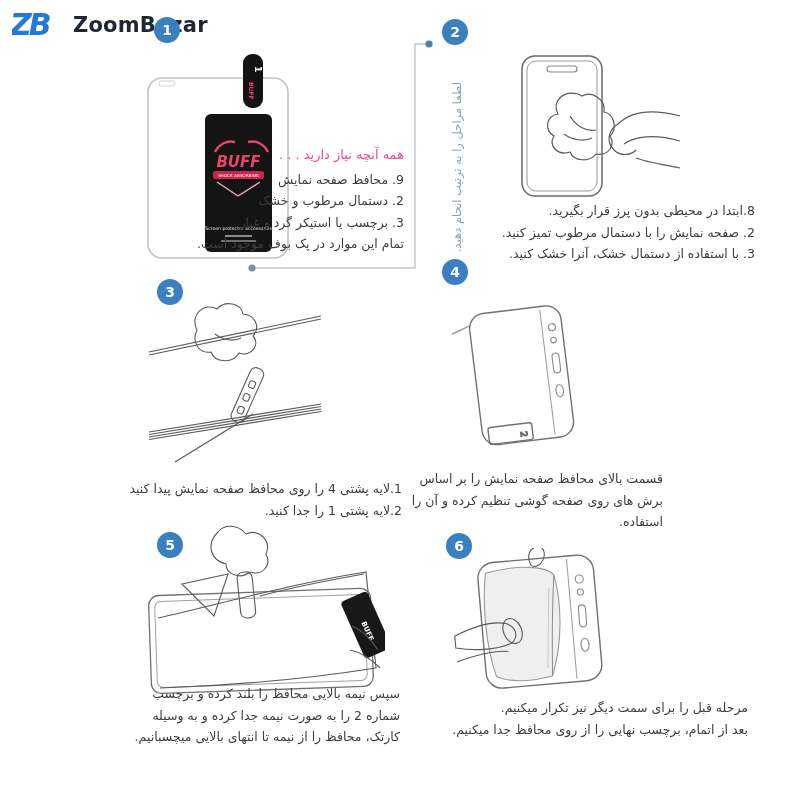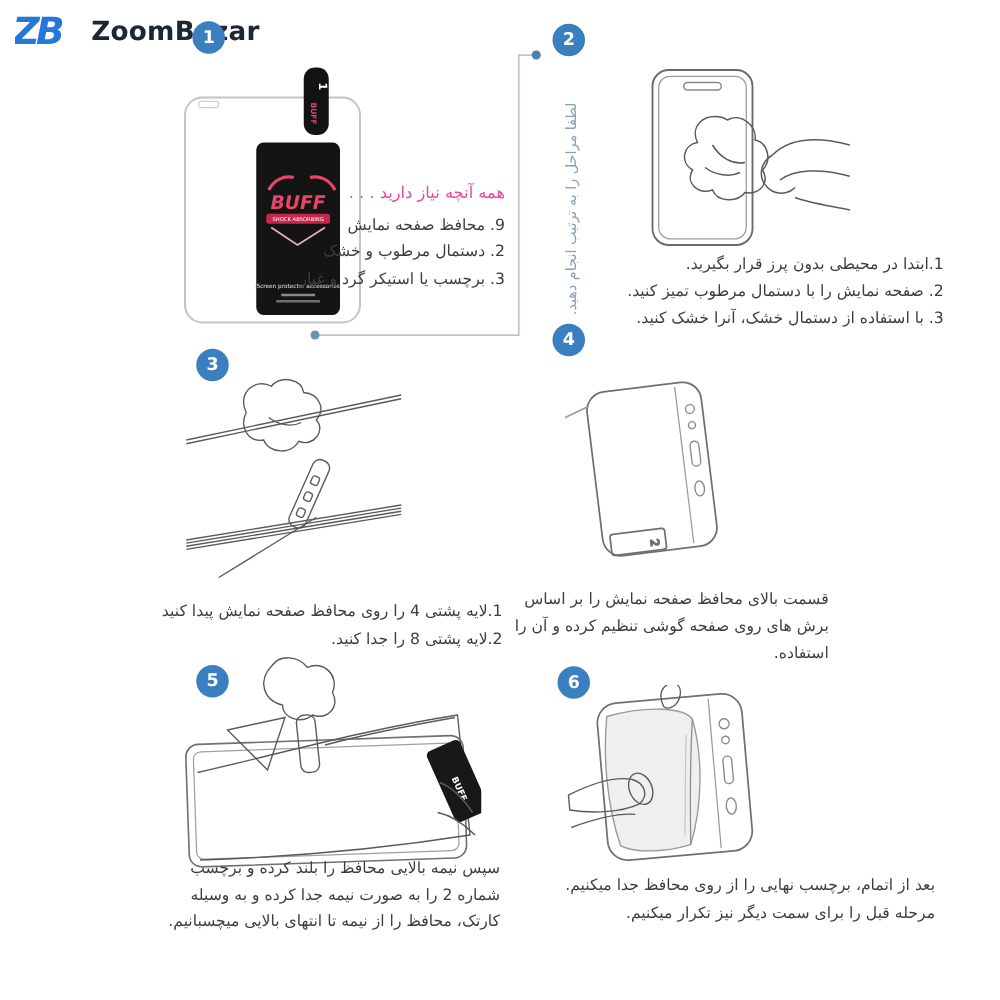--- a/index.html
+++ b/index.html
@@ -177,43 +177,44 @@
         <ellipse cx="60" cy="80" rx="9" ry="13" transform="rotate(-18 60 80)"></ellipse>
       </g>
     </g>
   </svg>
 
   <div class="cap" style="right:396px;top:144px">
     <div class="h">همه آنچه نیاز دارید . . .</div>
     <div>9. محافظ صفحه نمایش</div>
     <div>2. دستمال مرطوب و خشک</div>
     <div>3. برچسب یا استیکر گرد و غبار</div>
+    <div>تمام این موارد در پک بوف موجود است.</div>
   </div>
 
   <div class="cap" style="right:45px;top:200px">
-    <div>1.ابتدا در محیطی بدون پرز قرار بگیرید.</div>
+    <div>8.ابتدا در محیطی بدون پرز قرار بگیرید.</div>
     <div>2. صفحه نمایش را با دستمال مرطوب تمیز کنید.</div>
     <div>3. با استفاده از دستمال خشک، آنرا خشک کنید.</div>
   </div>
 
   <div class="cap" style="right:398px;top:478px">
     <div>1.لایه پشتی 4 را روی محافظ صفحه نمایش پیدا کنید</div>
-    <div>2.لایه پشتی 8 را جدا کنید.</div>
+    <div>2.لایه پشتی 1 را جدا کنید.</div>
   </div>
 
   <div class="cap" style="right:137px;top:468px">
     <div>قسمت بالای محافظ صفحه نمایش را بر اساس</div>
     <div>برش های روی صفحه گوشی تنظیم کرده و آن را</div>
     <div>استفاده.</div>
   </div>
 
   <div class="cap" style="right:400px;top:683px">
     <div>سپس نیمه بالایی محافظ را بلند کرده و برچسب</div>
     <div>شماره 2 را به صورت نیمه جدا کرده و به وسیله</div>
     <div>کارتک، محافظ را از نیمه تا انتهای بالایی میچسبانیم.</div>
   </div>
 
   <div class="cap" style="right:52px;top:697px">
+    <div>مرحله قبل را برای سمت دیگر نیز تکرار میکنیم.</div>
     <div>بعد از اتمام، برچسب نهایی را از روی محافظ جدا میکنیم.</div>
-    <div>مرحله قبل را برای سمت دیگر نیز تکرار میکنیم.</div>
   </div>
 
 </div>
 
 </body></html>

